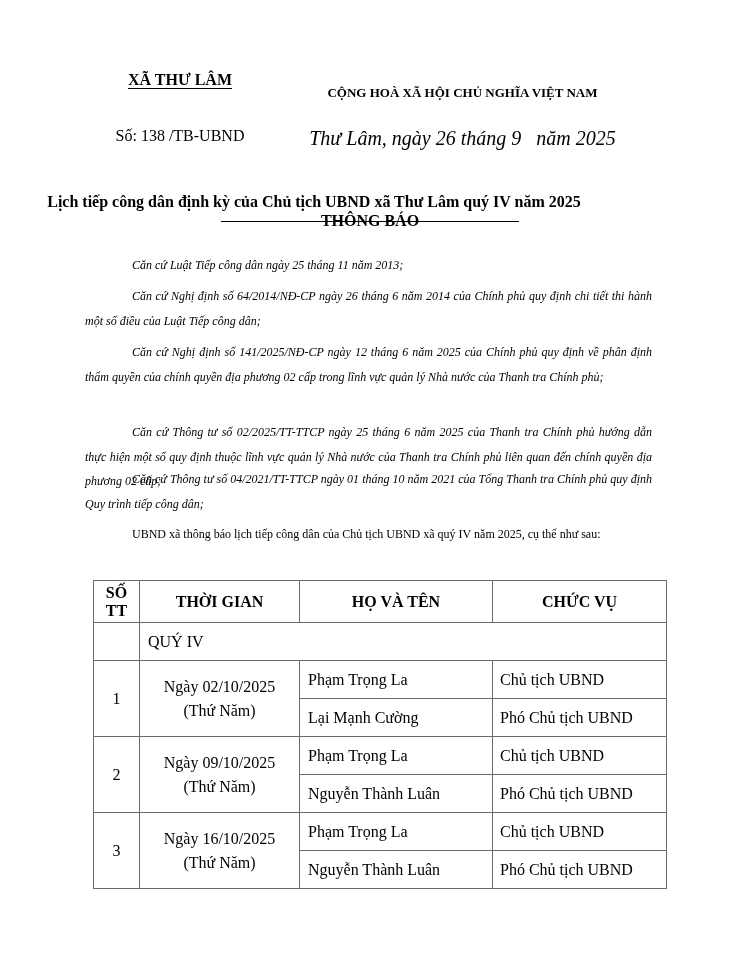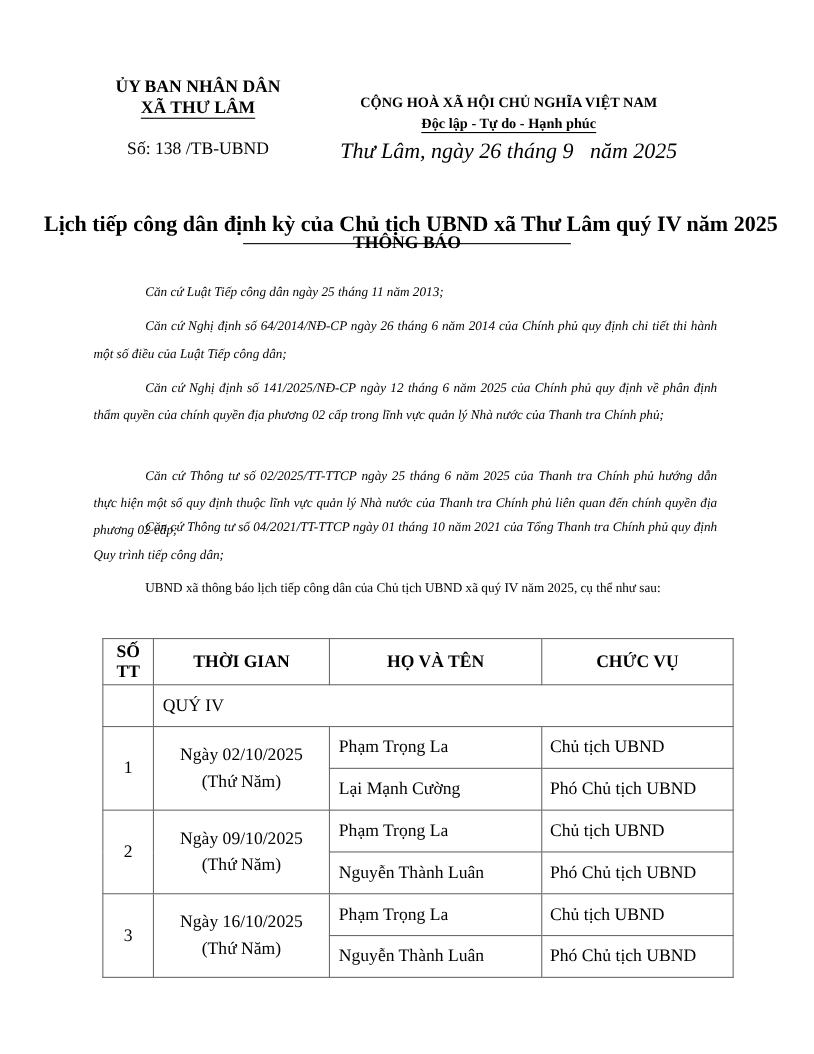--- a/index.html
+++ b/index.html
@@ -17,49 +17,47 @@
   #hdr-left .l2 { display: inline-block; border-bottom: 1px solid #000; line-height: 16px; }
   #doc-number { left: 80px; top: 127px; width: 200px; text-align: center; font-size: 16px; }
 
   
   #hdr-right { left: 280px; top: 70px; width: 365px; text-align: center; font-size: 13px; line-height: 19px; margin-top: 13px; }
   #hdr-right .l2 { display: inline-block; border-bottom: 1px solid #000; line-height: 16px; }
   #date-line { left: 280px; top: 127px; width: 365px; text-align: center; font-size: 20px; }
 
   
   #title { left: 0; width: 740px; top: 172px; text-align: center; font-size: 16px; margin-top: 40px; }
-  #subtitle { left: 0; width: 628px; top: 193px; text-align: center; font-size: 20px; padding-left: 40px; }
+  #subtitle { left: 0; width: 628px; top: 193px; text-align: center; font-size: 16px; }
   #title-rule { position: absolute; left: 221px; top: 221px; width: 298px; height: 0; border-top: 1px solid #000; }
 
   
   .para { position: absolute; left: 85px; width: 567px; font-size: 12px; line-height: 24.5px; text-align: justify; text-align-last: left; white-space: normal; }
   .para .indent { display: inline-block; width: 47px; }
 
   
   #schedule { position: absolute; left: 93px; top: 580px; border-collapse: collapse; font-size: 16px; }
   #schedule td, #schedule th { border: 1px solid #6b6b6b; padding: 0; }
   #schedule th { font-weight: bold; text-align: center; vertical-align: middle; }
   .c-stt { width: 45px; text-align: center; vertical-align: middle; }
   .c-time { width: 159px; text-align: center; vertical-align: middle; line-height: 24px; }
   .c-name { width: 184px; padding-left: 8px !important; text-align: left; vertical-align: middle; }
   .c-role { width: 166px; padding-left: 7px !important; text-align: left; vertical-align: middle; }
   .quarter { padding-left: 8px !important; font-weight: normal; text-align: left; }
 </style>
 </head>
 <body>
 
 <div id="hdr-left" class="abs bold">
-  <div>ỦY BAN NHÂN DÂN</div>
   <div><span class="l2">XÃ THƯ LÂM</span></div>
 </div>
 <div id="doc-number" class="abs">Số: 138 /TB-UBND</div>
 
 <div id="hdr-right" class="abs bold">
   <div>CỘNG HOÀ XÃ HỘI CHỦ NGHĨA VIỆT NAM</div>
-  <div><span class="l2">Độc lập - Tự do - Hạnh phúc</span></div>
 </div>
 <div id="date-line" class="abs ital" style="white-space: pre;">Thư Lâm, ngày 26 tháng 9   năm 2025</div>
 
 <div id="title" class="abs bold">THÔNG BÁO</div>
 <div id="subtitle" class="abs bold">Lịch tiếp công dân định kỳ của Chủ tịch UBND xã Thư Lâm quý IV năm 2025</div>
 <div id="title-rule"></div>
 
 <div class="para ital" style="top: 253px;"><span class="indent"></span><span>Căn cứ Luật Tiếp công dân ngày 25 tháng 11 năm 2013;</span></div>
 <div class="para ital" style="top: 284px;"><span class="indent"></span><span>Căn cứ Nghị định số 64/2014/NĐ-CP ngày 26 tháng 6 năm 2014 của Chính phủ quy định chi tiết thi hành một số điều của Luật Tiếp công dân;</span></div>
 <div class="para ital" style="top: 340px;"><span class="indent"></span><span>Căn cứ Nghị định số 141/2025/NĐ-CP ngày 12 tháng 6 năm 2025 của Chính phủ quy định về phân định thẩm quyền của chính quyền địa phương 02 cấp trong lĩnh vực quản lý Nhà nước của Thanh tra Chính phủ;</span></div>

